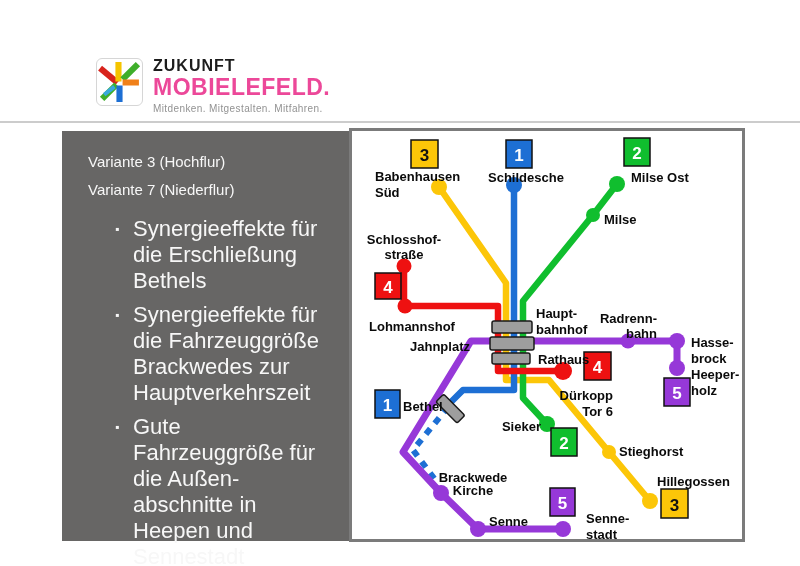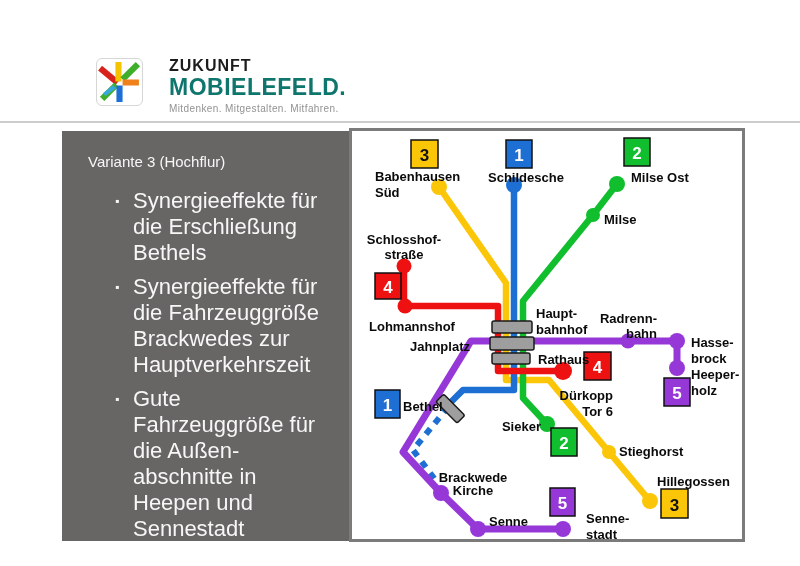--- a/index.html
+++ b/index.html
@@ -1,25 +1,25 @@
 <!DOCTYPE html>
 <html><head>
 <meta charset="utf-8">
 <style>
   html,body{margin:0;padding:0;background:#e9e9e9;}
   .slide{
     position:relative;width:800px;height:566px;background:#ffffff;
     font-family:"Liberation Sans", sans-serif;overflow:hidden;margin:0 auto;
   }
   
-  .logo{position:absolute;left:96px;top:58px;display:flex;align-items:flex-start;gap:16px;}
+  .logo{position:absolute;left:96px;top:58px;display:flex;align-items:flex-start;}
   .logo-icon{width:45px;height:46px;background:#fff;border:1px solid #d6d6d6;border-radius:6px;}
   .logo-text{margin-left:10px;line-height:1;}
   .logo-t1{font-size:16px;font-weight:bold;color:#1c1c1c;letter-spacing:1px;}
-  .logo-t2{font-size:23px;font-weight:bold;color:#0f766e;letter-spacing:0.5px;margin-top:2px;}
+  .logo-t2{font-size:23px;font-weight:bold;color:#ec4899;letter-spacing:0.5px;margin-top:2px;}
   .logo-tag{font-size:10px;color:#929292;margin-top:5px;letter-spacing:0.4px;}
   .header-rule{position:absolute;left:0;top:121px;width:800px;height:2px;background:#cccccc;}
   
   .panel{position:absolute;left:62px;top:131px;width:288px;height:410px;background:#676665;color:#f7f7f7;}
   .panel-heading{margin:17px 0 0 26px;font-size:15px;line-height:28px;}
   .bullets{list-style:none;margin:12px 0 0 0;padding:0;}
   .bullets li{display:flex;padding-left:53px;margin-bottom:8px;}
   .bullet-marker{width:18px;flex:0 0 18px;font-size:12px;line-height:26px;}
   .bullet-text{width:196px;font-size:22px;line-height:26px;}
   
@@ -50,20 +50,21 @@
       <div class="logo-t1">ZUKUNFT</div>
       <div class="logo-t2">MOBIELEFELD.</div>
       <div class="logo-tag">Mitdenken. Mitgestalten. Mitfahren.</div>
     </div>
   </div>
   <div class="header-rule"></div>
 
   <div class="panel">
     <div class="panel-heading">
       <div>Variante 3 (Hochflur)</div>
+      <div>Variante 7 (Niederflur)</div>
     </div>
     <ul class="bullets">
       <li>
         <span class="bullet-marker">▪</span>
         <span class="bullet-text">Synergieeffekte für die Erschließung Bethels</span>
       </li>
       <li>
         <span class="bullet-marker">▪</span>
         <span class="bullet-text">Synergieeffekte für die Fahrzeuggröße Brackwedes zur Hauptverkehrszeit</span>
       </li>

